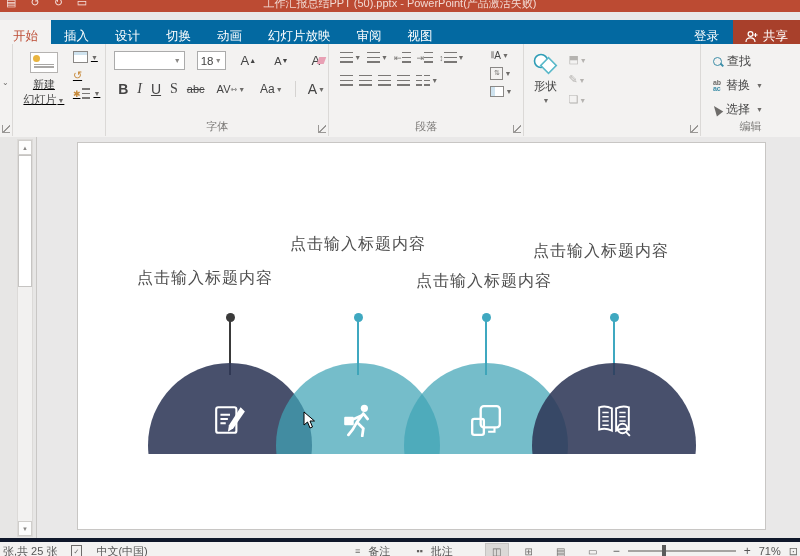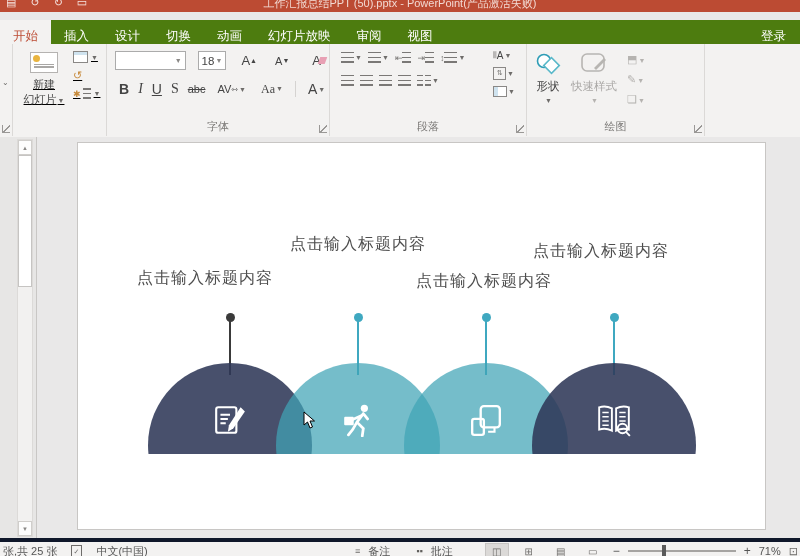--- a/index.html
+++ b/index.html
@@ -6,21 +6,21 @@
   body{width:800px;height:556px;overflow:hidden;font-family:"Liberation Sans",sans-serif;
        -webkit-font-smoothing:antialiased;position:relative;background:#e9e8e8;font-size:12px;}
   .abs{position:absolute;}
 
   
   #titlebar{left:0;top:0;width:800px;height:12px;background:#bc4b33;overflow:hidden;}
   #titlebar .qat{position:absolute;left:6px;top:-4px;color:rgba(255,255,255,.85);font-size:11px;letter-spacing:14px;}
   #titlebar .title{position:absolute;left:0;right:0;top:-4px;text-align:center;color:#f2d9d2;font-size:11px;}
 
   
-  #tabsrow{left:0;top:20px;width:800px;height:32px;background:#4d7c0f;color:#fff;}
+  #tabsrow{left:0;top:20px;width:800px;height:32px;background:#0369a1;color:#fff;}
   .tabs{display:flex;height:32px;align-items:stretch;}
   .tab{padding:0 13px;display:flex;align-items:center;font-size:12.5px;cursor:default;}
   .tab.active{background:#f3f2f1;color:#bc4b33;}
   .tellme{display:flex;align-items:center;gap:6px;padding:0 10px;font-size:12.5px;color:#fff;}
   .bulb{width:9px;height:9px;border:1.3px solid #fff;border-radius:50%;position:relative;}
   .bulb:after{content:"";position:absolute;left:2.5px;top:8px;width:2.5px;height:3px;background:#fff;}
   #tabsrow .right{position:absolute;right:0;top:0;height:32px;display:flex;align-items:stretch;}
   .signin{display:flex;align-items:center;padding:0 14px;font-size:12.5px;}
   .sharebtn{display:flex;align-items:center;gap:5px;padding:0 12px;background:#a8402b;font-size:12.5px;}
 
@@ -123,20 +123,28 @@
     <div class="tab">插入</div>
     <div class="tab">设计</div>
     <div class="tab">切换</div>
     <div class="tab">动画</div>
     <div class="tab">幻灯片放映</div>
     <div class="tab">审阅</div>
     <div class="tab">视图</div>
   </div>
   <div class="right">
     <div class="signin">登录</div>
+    <div class="sharebtn">
+      <svg width="13" height="13" viewBox="0 0 13 13">
+          <circle cx="5.5" cy="4" r="2.4" fill="none" stroke="#fff" stroke-width="1.2"></circle>
+          <path d="M1 12 Q1 7.8 5.5 7.8 Q10 7.8 10 12" fill="none" stroke="#fff" stroke-width="1.2"></path>
+          <path d="M10.5 3 v4 M8.5 5 h4" stroke="#fff" stroke-width="1.1"></path>
+        </svg>
+      <span>共享</span>
+    </div>
   </div>
 </div>
 
 <div id="ribbon" class="abs">
 
   <div class="group" style="width:12px;">
     <span class="abs icon-gray" style="left:2px;top:34px;font-size:8px;">⌄</span>
     <span class="launcher"></span>
   </div>
 
@@ -189,21 +197,21 @@
       <span class="fb" style="font-weight:bold;">B</span>
       <span class="fb" style="font-style:italic;font-family:'Liberation Serif',serif;">I</span>
       <span class="fb" style="text-decoration:underline;">U</span>
       <span class="fb" style="font-family:'Liberation Serif',serif;position:relative;">S</span>
       <span class="fb" style="font-size:11px;text-decoration:line-through;">abc</span>
       <span class="fb mi" style="font-size:11px;">
           <span>AV</span>
           <span style="font-size:8px;">⇿</span>
           <span class="dd">▼</span>
         </span>
-      <span class="fb mi" style="font-size:12px;font-family:Liberation Serif, serif;">
+      <span class="fb mi" style="font-size:12px;">
           <span>Aa</span>
           <span class="dd">▼</span>
         </span>
       <span class="sep"></span>
       <span class="fb mi" style="font-size:14px;">
           <span>A</span>
           <span class="dd">▼</span>
         </span>
     </div>
     <span class="glabel">字体</span>
@@ -274,37 +282,50 @@
 
   <div class="group" id="g-draw">
     <div class="bigbtn">
       <svg width="26" height="24" viewBox="0 0 26 24">
         <circle cx="9" cy="9" r="6.5" fill="#fff" stroke="#2f9db6" stroke-width="1.6"></circle>
         <rect x="11" y="8" width="11" height="11" transform="rotate(45 16.5 13.5)" fill="#fff" stroke="#58b8c9" stroke-width="1.6"></rect>
       </svg>
       <span><span>形状</span></span>
       <span class="dd">▼</span>
     </div>
-    <div class="bigbtn disabled">
-      <svg width="28" height="24" viewBox="0 0 28 24">
-        <rect x="2" y="2" width="22" height="17" rx="5" fill="none" stroke="#b7b5b2" stroke-width="1.6"></rect>
-        <path d="M14 16 L24 6 L26 8 L16 18 Z" fill="#b7b5b2"></path>
-      </svg>
-      <span><span>快速样式</span></span>
-      <span class="dd" style="color:#b5b3b0;">▼</span>
-    </div>
     <div class="drawcol">
       <span><span>⬒</span><span class="dd" style="color:#b5b3b0;">▼</span></span>
       <span><span>✎</span><span class="dd" style="color:#b5b3b0;">▼</span></span>
       <span><span>❏</span><span class="dd" style="color:#b5b3b0;">▼</span></span>
     </div>
-    <span class="glabel">绘图</span>
     <span class="launcher"></span>
   </div>
 
+  <div class="group" id="g-edit">
+    <div class="editrows">
+      <span class="editrow">
+          <span class="mag"></span>
+          <span>查找</span>
+        </span>
+      <span class="editrow">
+          <span class="repl">
+            <i>ab</i>
+            <i>ac</i>
+          </span>
+          <span>替换</span>
+          <span class="dd">▼</span>
+        </span>
+      <span class="editrow">
+          <span class="cursorglyph"></span>
+          <span>选择</span>
+          <span class="dd">▼</span>
+        </span>
+    </div>
+    <span class="glabel">编辑</span>
+  </div>
 </div>
 
 <div id="workarea" class="abs">
 
   <div id="thumbstrip" class="abs">
     <div class="vscroll">
       <span class="sbtn" style="top:0;">▲</span>
       <span class="sthumb"></span>
       <span class="sbtn" style="bottom:0;">▼</span>
     </div>

